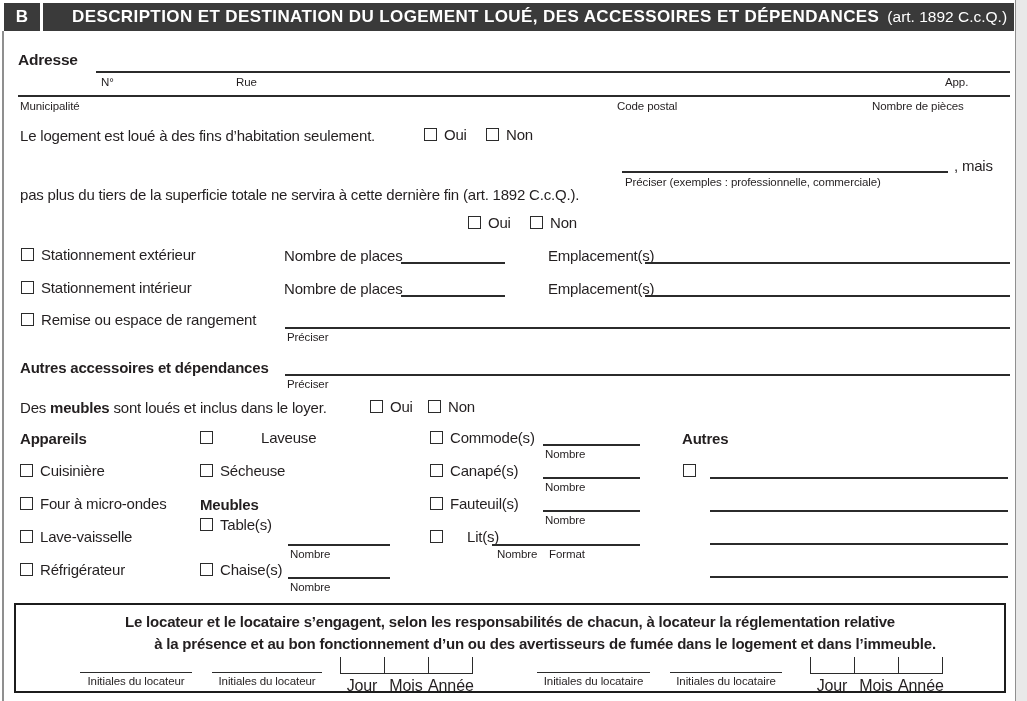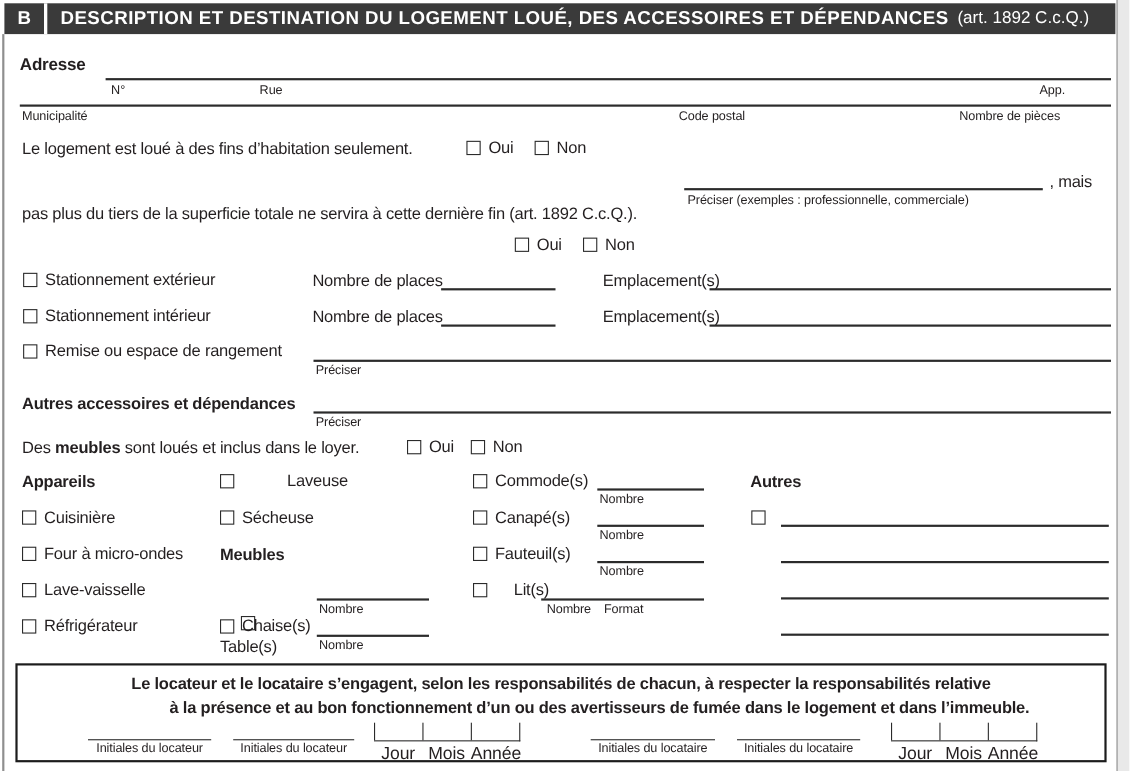--- a/index.html
+++ b/index.html
@@ -9,21 +9,21 @@
   }
   
   .edge { position:absolute; top:0; right:0; width:11px; height:701px;
           background:#e9e9e9; border-left:1.6px solid #8f8f8f; }
   .leftline { position:absolute; left:2px; top:31px; width:1.6px; height:670px; background:#8f8f8f; }
   
   .hdr { position:absolute; left:4px; top:3px; right:13px; height:28px;
          background:#3a3a3a; display:flex; align-items:center; }
   .hdr-letter { width:36px; text-align:center; color:#fff; font-weight:bold; font-size:17px; }
   .hdr-sep { width:3px; height:100%; background:#ffffff; }
-  .hdr-title { color:#fff; font-weight:bold; font-size:17px; letter-spacing:0.4px; margin-left:12px; white-space:nowrap; }
+  .hdr-title { color:#fff; font-weight:bold; font-size:17px; letter-spacing:0.4px; margin-left:29px; white-space:nowrap; }
   .hdr-art { color:#fff; font-weight:normal; font-size:15.5px; margin-left:8px; white-space:nowrap; }
   
   .t  { position:absolute; white-space:nowrap; font-size:15px; letter-spacing:-0.2px; line-height:17px; }
   .b  { font-weight:bold; }
   .sm { position:absolute; white-space:nowrap; font-size:11.5px; letter-spacing:-0.1px; line-height:13px; }
   .ln { position:absolute; height:1.5px; background:#2b2b2b; }
   .thick { height:2.2px; }
   .cb  { width:11px; height:11px; border:1.5px solid #2b2b2b; background:#fff; flex:0 0 auto; }
   .cbx { position:absolute; width:11px; height:11px; border:1.5px solid #2b2b2b; background:#fff; }
   .opt { position:absolute; display:flex; align-items:center; gap:7px;
@@ -148,21 +148,21 @@
 
   <div class="opt" style="left:200px; top:429px;gap:48px;">
     <span class="cb"></span>
     <span>Laveuse</span>
   </div>
   <div class="opt" style="left:200px; top:462px;">
     <span class="cb"></span>
     <span>Sécheuse</span>
   </div>
   <div class="t b" style="left:200px; top:496px;">Meubles</div>
-  <div class="opt" style="left:200px; top:560px;flex-direction:column;">
+  <div class="opt" style="left:200px; top:516px;">
     <span class="cb"></span>
     <span>Table(s)</span>
   </div>
   <div class="ln" style="left:288px; top:544px; width:102px;"></div>
   <div class="sm" style="left:290px; top:548px;">Nombre</div>
   <div class="opt" style="left:200px; top:561px;">
     <span class="cb"></span>
     <span>Chaise(s)</span>
   </div>
   <div class="ln" style="left:288px; top:577px; width:102px;"></div>
@@ -198,21 +198,21 @@
   <div class="sm" style="left:549px; top:548px;">Format</div>
 
   <div class="t b" style="left:682px; top:430px;">Autres</div>
   <div class="cbx" style="left:683px; top:464px;"></div>
   <div class="ln" style="left:710px; top:477px; width:298px;"></div>
   <div class="ln" style="left:710px; top:510px; width:298px;"></div>
   <div class="ln" style="left:710px; top:543px; width:298px;"></div>
   <div class="ln" style="left:710px; top:576px; width:298px;"></div>
 
   <div class="notice">
-    <div class="ncenter" style="top:8px;">Le locateur et le locataire s’engagent, selon les responsabilités de chacun, à respecter la responsabilités relative</div>
+    <div class="ncenter" style="top:8px;">Le locateur et le locataire s’engagent, selon les responsabilités de chacun, à locateur la réglementation relative</div>
     <div class="ncenter" style="top:30px;padding-left:35px;">à la présence et au bon fonctionnement d’un ou des avertisseurs de fumée dans le logement et dans l’immeuble.</div>
 
     <div class="sig" style="left:64px; top:67px; width:112px;">Initiales du locateur</div>
     <div class="sig" style="left:196px; top:67px; width:110px;">Initiales du locateur</div>
 
     <div class="comb" style="left:324px; top:52px;">
       <i></i>
         <i></i>
         <i></i>
     </div>

